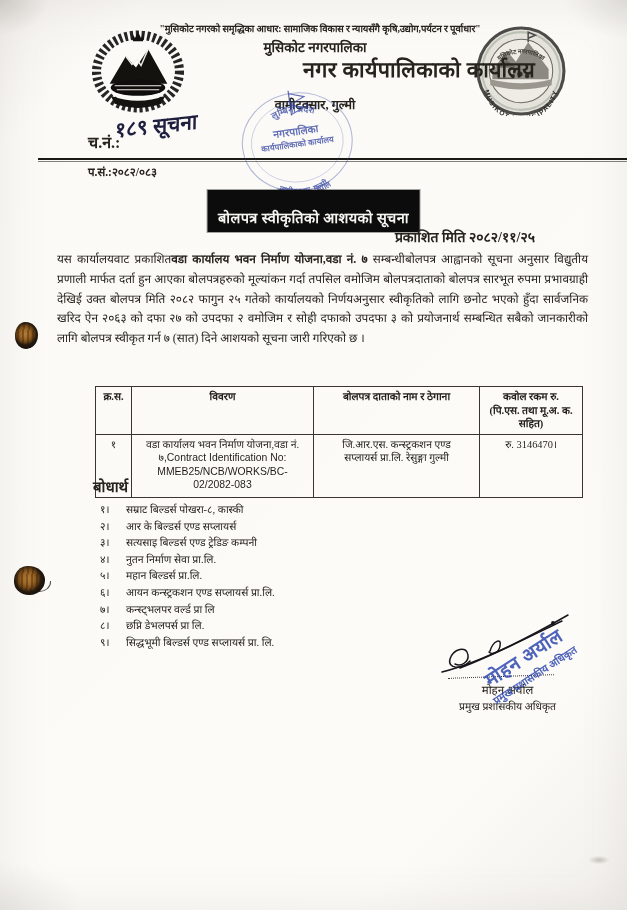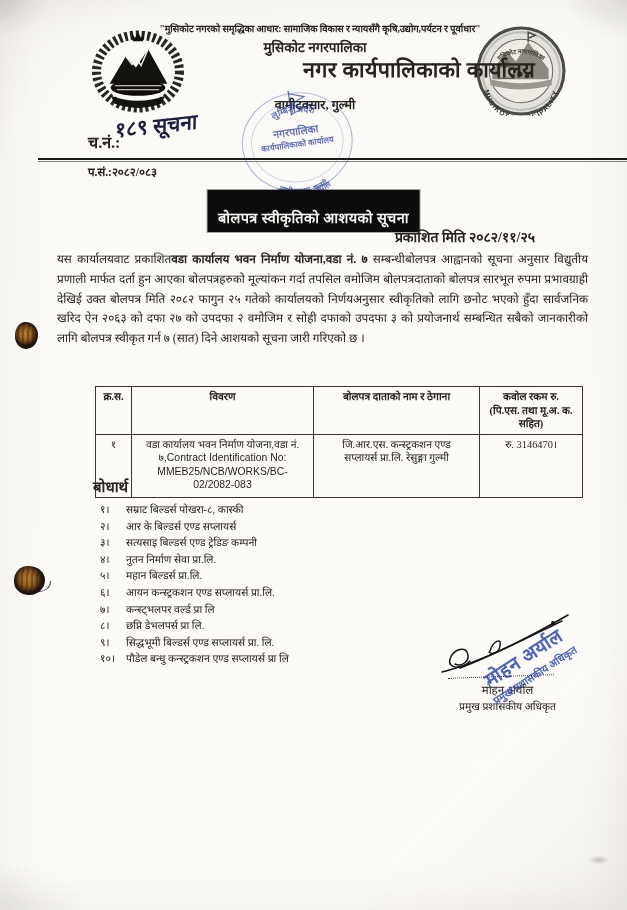--- a/index.html
+++ b/index.html
@@ -216,24 +216,20 @@
         <span>कन्स्ट्भलपर वर्ल्ड प्रा लि</span>
       </div>
     <div class="b-item">
         <span class="b-num">८।</span>
         <span>छप्नि डेभलपर्स प्रा लि.</span>
       </div>
     <div class="b-item">
         <span class="b-num">९।</span>
         <span>सिद्धभूमी बिल्डर्स एण्ड सप्लायर्स प्रा. लि.</span>
       </div>
-    <div class="b-item">
-        <span class="b-num">१०।</span>
-        <span>पौडेल बन्धु कन्स्ट्रकशन एण्ड सप्लायर्स प्रा लि</span>
-      </div>
   </div>
 
   <svg class="abs sig-svg" width="140" height="68" viewBox="0 0 140 66">
     <g fill="none" stroke="#17161b" stroke-width="1.5" stroke-linecap="round">
       <path d="M34,50 C26,59 11,58 14,48 C17,38 31,34 32,44 C33,51 25,56 19,53"></path>
       <path d="M54,40 C57,30 66,26 64,35 C63,42 56,44 53,41"></path>
       <path d="M6,61 C42,52 92,27 132,4"></path>
       <path d="M24,57 C56,45 97,24 126,10"></path>
       <circle cx="117" cy="12" r="1.2" fill="#17161b"></circle>
     </g>

